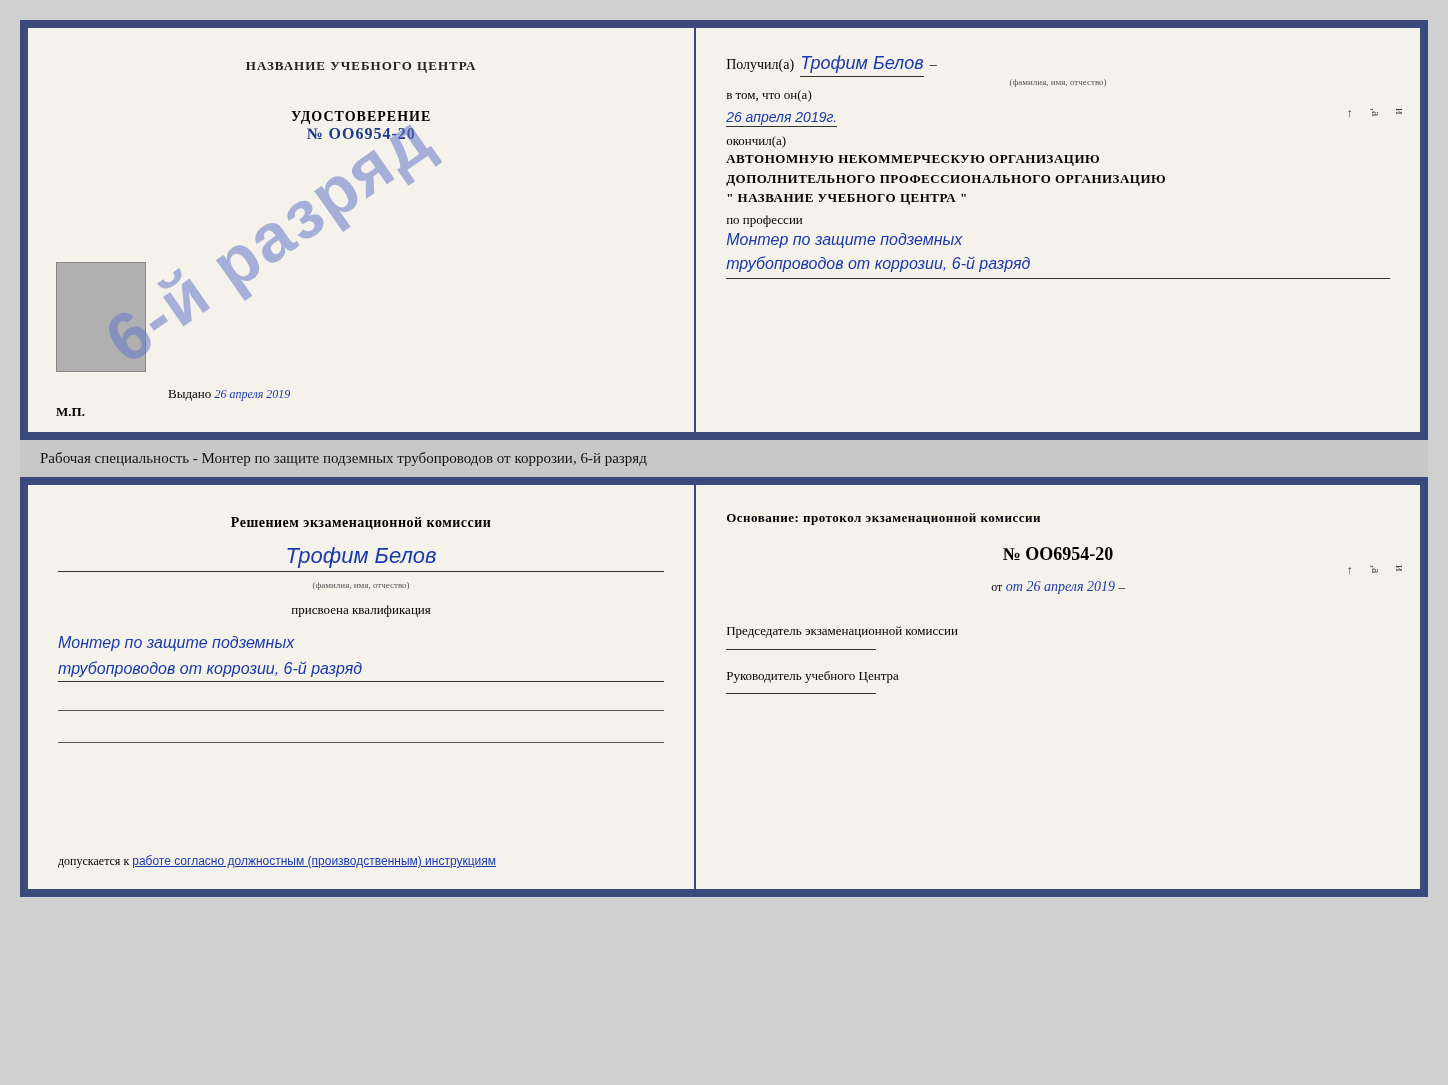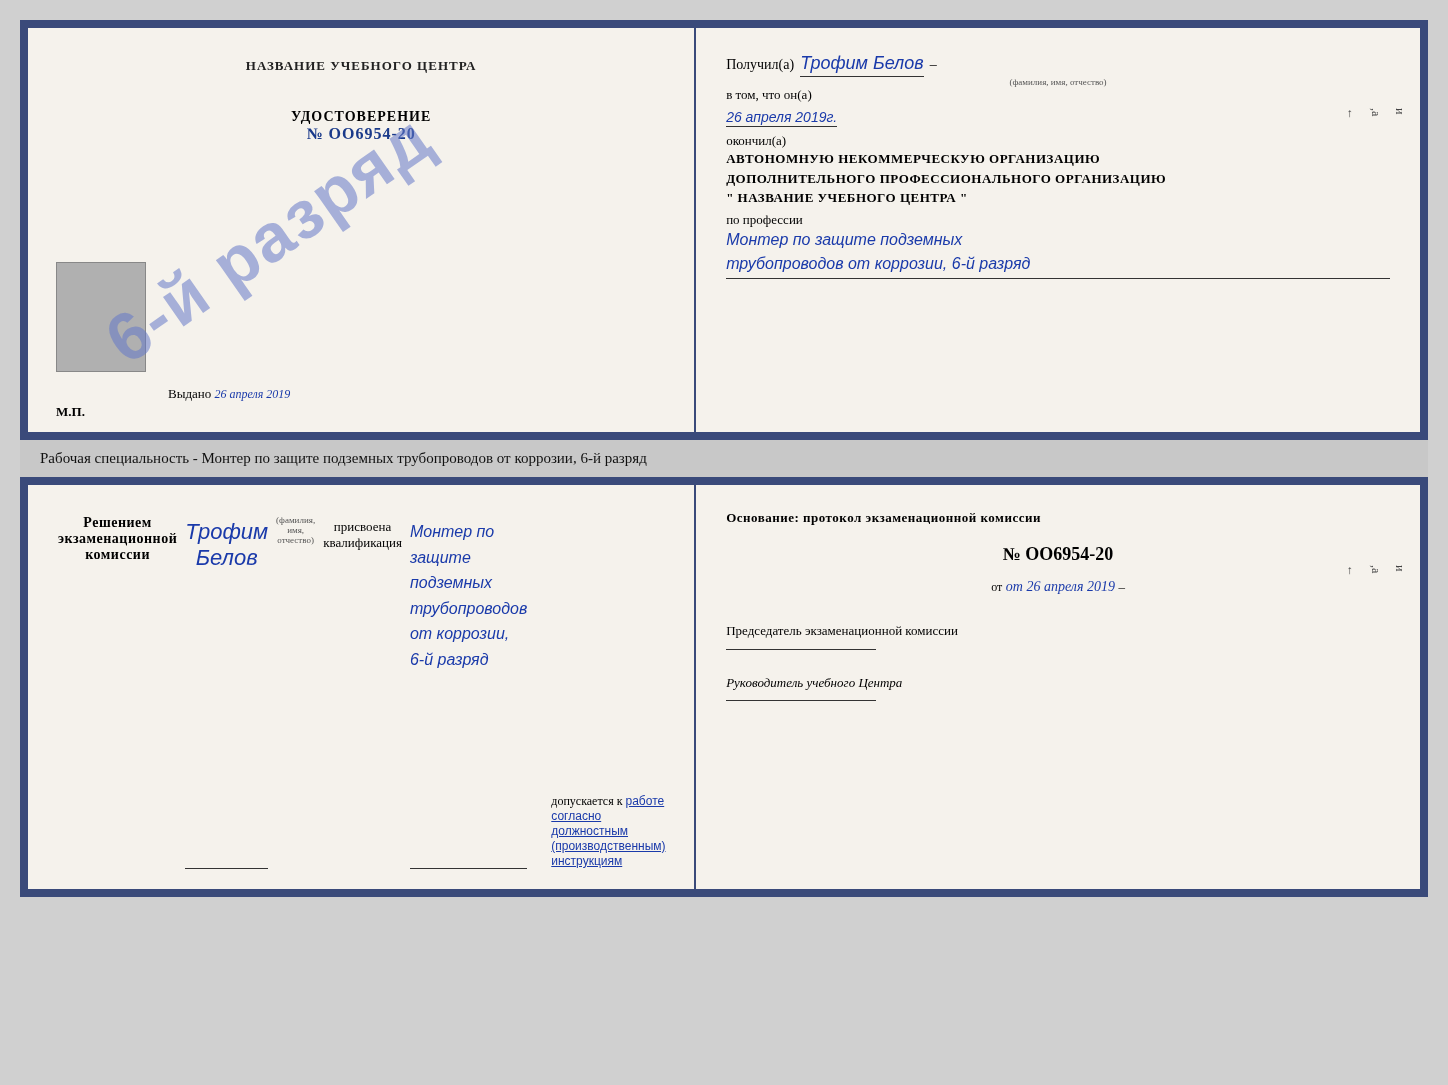--- a/index.html
+++ b/index.html
@@ -205,21 +205,21 @@
       width: 100%;
       min-height: 420px;
       position: relative;
     }
 
     .cert-bottom-left {
       width: 48%;
       border-right: 2px solid #3a4a7a;
       padding: 30px 30px 20px 30px;
       display: flex;
-      flex-direction: row;
+      flex-direction: column;
       gap: 8px;
     }
 
     .cert-bottom-right {
       width: 52%;
       padding: 25px 30px 20px 30px;
       display: flex;
       flex-direction: column;
       gap: 10px;
     }
@@ -304,24 +304,23 @@
     }
 
     .signature-line {
       border-bottom: 1px solid #333;
       width: 150px;
       margin-top: 8px;
       margin-bottom: 4px;
     }
 
     .rukovoditel-block {
-      margin-top: 9px;
+      margin-top: 2px;
       font-size: 13px;
       line-height: 1.5;
-      font-style: italic;
     }
 
     .side-letters-bottom {
       position: absolute;
       right: 8px;
       top: 80px;
       font-size: 12px;
       color: #444;
       writing-mode: vertical-rl;
       line-height: 2;

